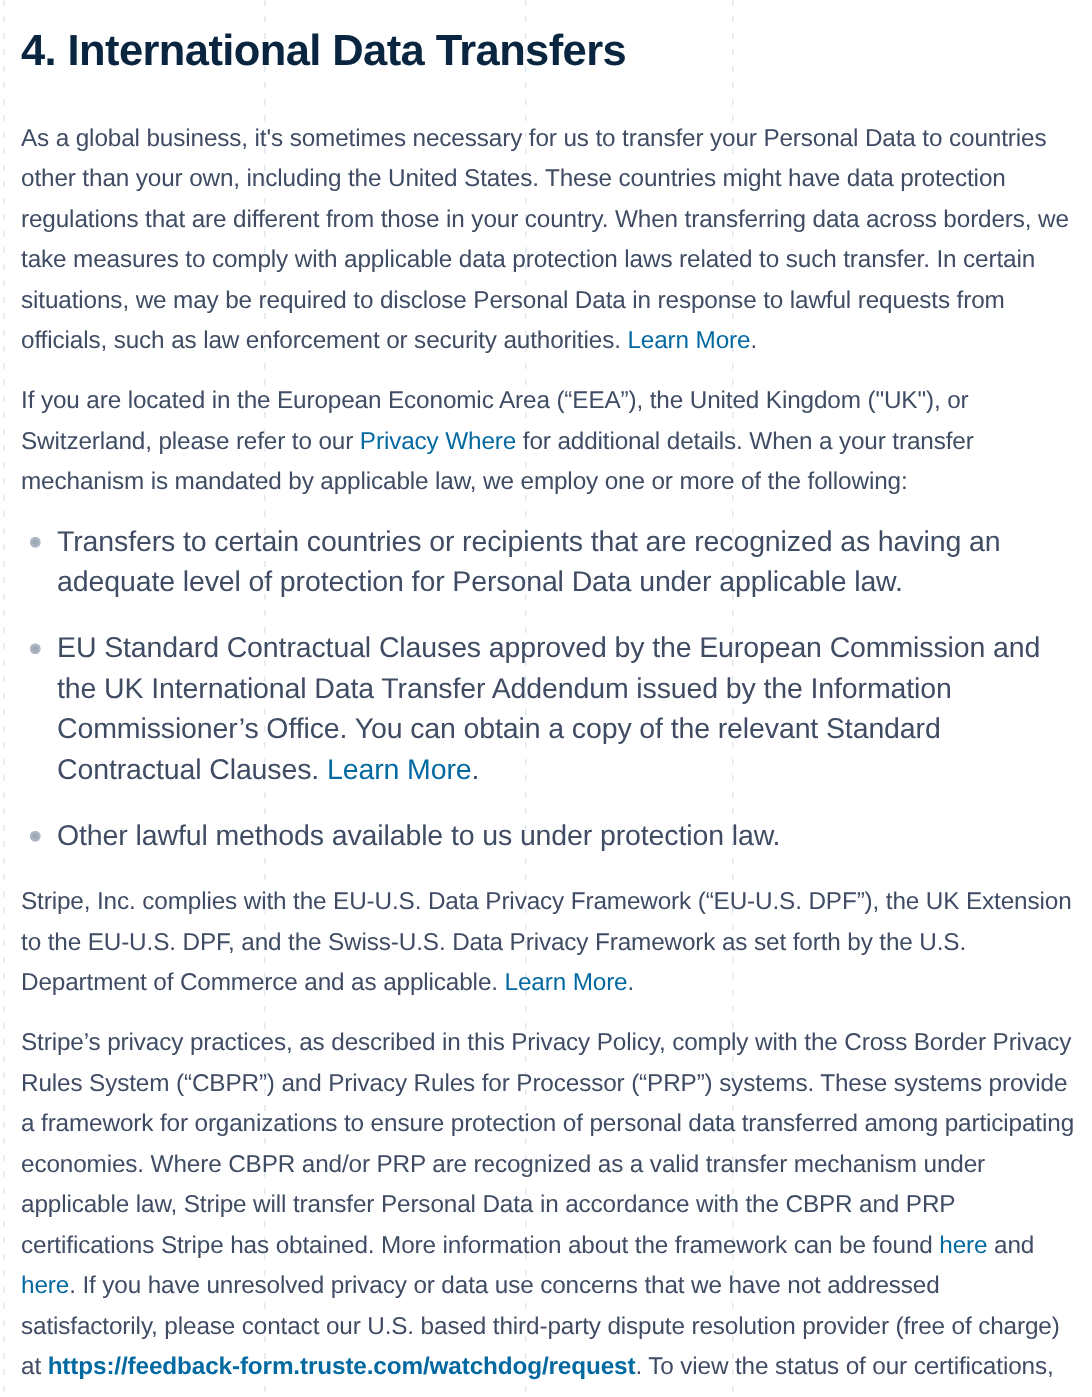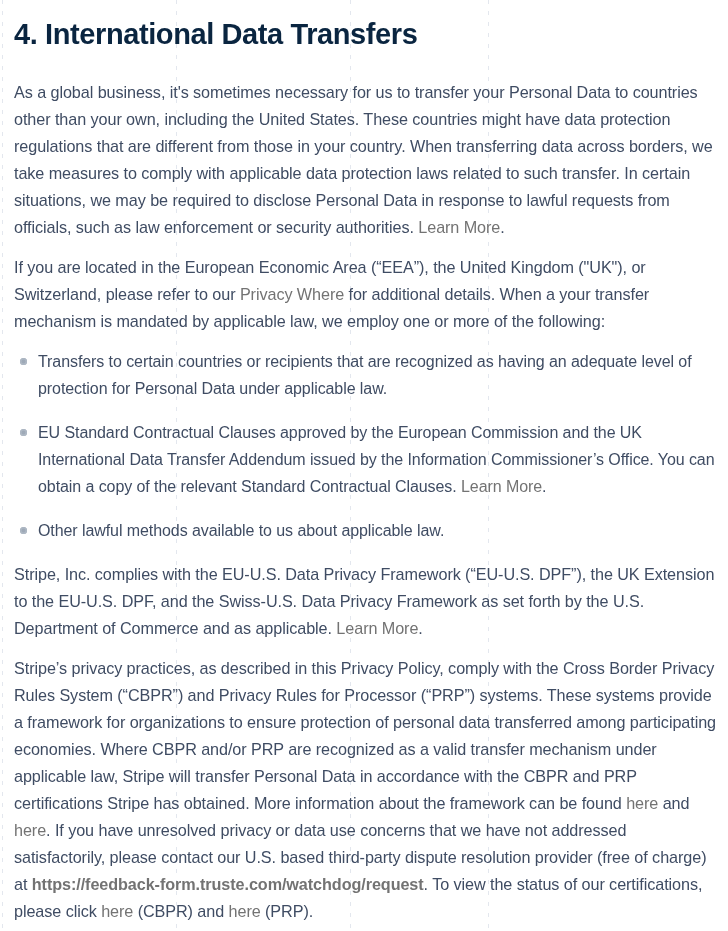--- a/index.html
+++ b/index.html
@@ -42,37 +42,37 @@
   }
   ul.bullet-list {
     list-style: none;
     margin: 4px 0 17px 0;
     padding: 0;
   }
   ul.bullet-list li {
     position: relative;
     padding-left: 24px;
     margin-bottom: 17px;
-    font-size: 16px;
+    font-size: 19px;
     line-height: 27px;
     letter-spacing: -0.08px;
   }
   ul.bullet-list li:last-child { margin-bottom: 0; }
   .bullet {
     position: absolute;
     left: 6px;
     top: 10px;
     width: 7px;
     height: 7px;
     border-radius: 50%;
     background: #9ea9b7;
     box-shadow: inset 0 0 0 1.5px #aeb8c4;
   }
   a.link {
-    color: #737373;
+    color: #0369a1;
     text-decoration: none;
     cursor: pointer;
     word-break: break-word;
   }
   a.link.bold { font-weight: 700; }
 </style>
 </head>
 <body>
 
 <div id="grid-host">
@@ -83,18 +83,18 @@
   </div>
 
 <div class="content">
   <h2 class="section-heading">4. International Data Transfers</h2>
   <div id="doc-body">
       <p class="para"><span>As a global business, it's sometimes necessary for us to transfer your Personal Data to countries other than your own, including the United States. These countries might have data protection regulations that are different from those in your country. When transferring data across borders, we take measures to comply with applicable data protection laws related to such transfer. In certain situations, we may be required to disclose Personal Data in response to lawful requests from officials, such as law enforcement or security authorities. </span><a class="link" href="#">Learn More</a><span>.</span></p>
       <p class="para"><span>If you are located in the European Economic Area (“EEA”), the United Kingdom ("UK"), or Switzerland, please refer to our </span><a class="link" href="#">Privacy Where</a><span> for additional details. When a your transfer mechanism is mandated by applicable law, we employ one or more of the following:</span></p>
       <ul class="bullet-list">
         <li><span class="bullet"></span><span>Transfers to certain countries or recipients that are recognized as having an adequate level of protection for Personal Data under applicable law.</span></li>
         <li><span class="bullet"></span><span>EU Standard Contractual Clauses approved by the European Commission and the UK International Data Transfer Addendum issued by the Information Commissioner’s Office. You can obtain a copy of the relevant Standard Contractual Clauses. </span><a class="link" href="#">Learn More</a><span>.</span></li>
-        <li><span class="bullet"></span><span>Other lawful methods available to us about applicable law.</span></li>
+        <li><span class="bullet"></span><span>Other lawful methods available to us under protection law.</span></li>
       </ul>
       <p class="para"><span>Stripe, Inc. complies with the EU-U.S. Data Privacy Framework (“EU-U.S. DPF”), the UK Extension to the EU-U.S. DPF, and the Swiss-U.S. Data Privacy Framework as set forth by the U.S. Department of Commerce and as applicable. </span><a class="link" href="#">Learn More</a><span>.</span></p>
       <p class="para"><span>Stripe’s privacy practices, as described in this Privacy Policy, comply with the Cross Border Privacy Rules System (“CBPR”) and Privacy Rules for Processor (“PRP”) systems. These systems provide a framework for organizations to ensure protection of personal data transferred among participating economies. Where CBPR and/or PRP are recognized as a valid transfer mechanism under applicable law, Stripe will transfer Personal Data in accordance with the CBPR and PRP certifications Stripe has obtained. More information about the framework can be found </span><a class="link" href="#">here</a><span> and </span><a class="link" href="#">here</a><span>. If you have unresolved privacy or data use concerns that we have not addressed satisfactorily, please contact our U.S. based third-party dispute resolution provider (free of charge) at </span><a class="link bold" href="#">https://feedback-form.truste.com/watchdog/request</a><span>. To view the status of our certifications, please click </span><a class="link" href="#">here</a><span> (CBPR) and </span><a class="link" href="#">here</a><span> (PRP).</span></p>
     </div>
 </div>
 
 </body></html>

